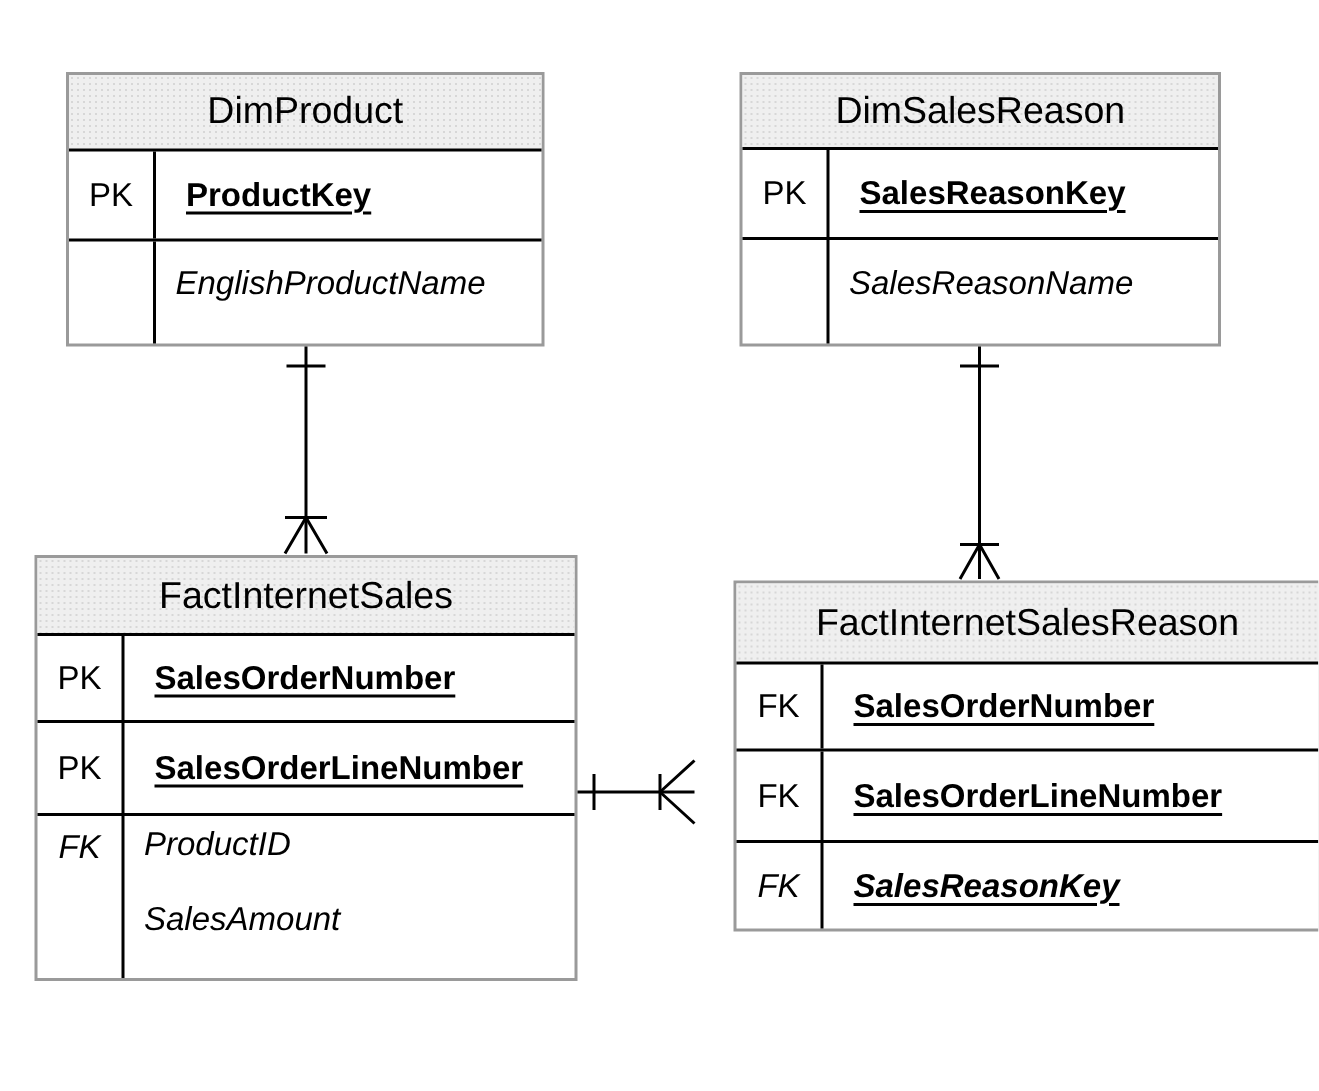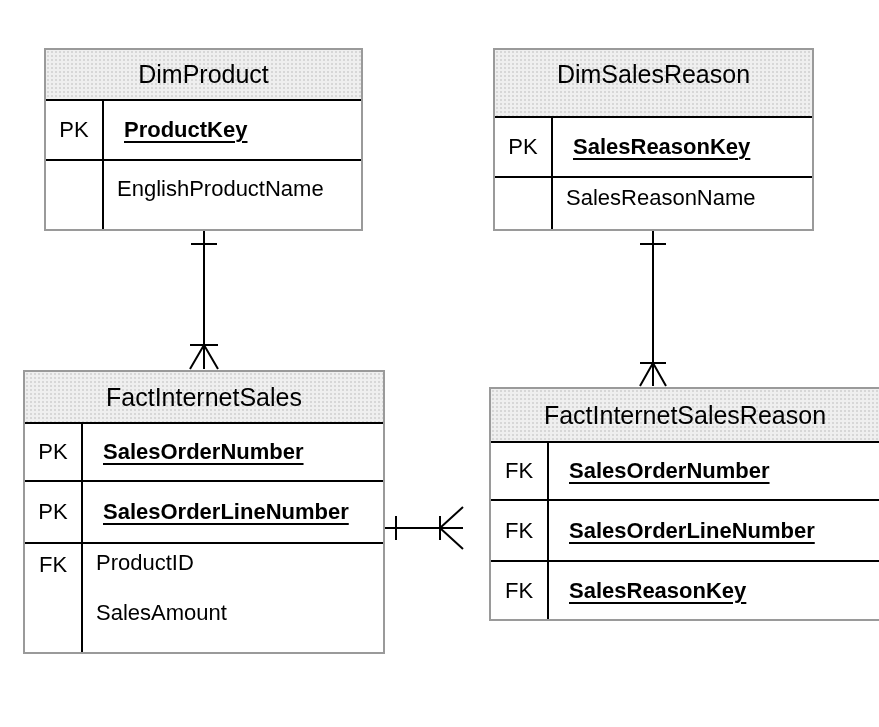--- a/index.html
+++ b/index.html
@@ -30,21 +30,21 @@
     background-color: #efefef;
     background-image: radial-gradient(#d7d7d7 1px, transparent 1px);
     background-size: 4px 4px;
   }
 
   .e-row {
     flex: 0 0 auto;
     display: flex;
     border-top: 2px solid #000000;
   }
-  .e-row.e-flex { flex: 1 1 auto; }
+  .e-row.e-flex { flex: 1 1 auto; font-style: italic; }
 
   .e-key {
     flex: 0 0 58px;
     width: 58px;
     border-right: 2px solid #000000;
     display: flex;
     align-items: center;
     justify-content: center;
     font-size: 22px;
     text-align: center;
@@ -93,21 +93,21 @@
       <div class="e-key">PK</div>
       <div class="e-field key-field">ProductKey</div>
     </div>
     <div class="e-row e-flex">
       <div class="e-key"></div>
       <div class="e-field" style="padding-bottom:12px">EnglishProductName</div>
     </div>
   </div>
 
   <div class="entity" style="left:493px; top:48px; width:321px; height:183px">
-    <div class="e-header" style="height:66px; line-height:49px">DimSalesReason</div>
+    <div class="e-header" style="height:48px; line-height:49px">DimSalesReason</div>
     <div class="e-row" style="height:60px">
       <div class="e-key">PK</div>
       <div class="e-field key-field">SalesReasonKey</div>
     </div>
     <div class="e-row e-flex">
       <div class="e-key"></div>
       <div class="e-field" style="padding-bottom:12px">SalesReasonName</div>
     </div>
   </div>
 

